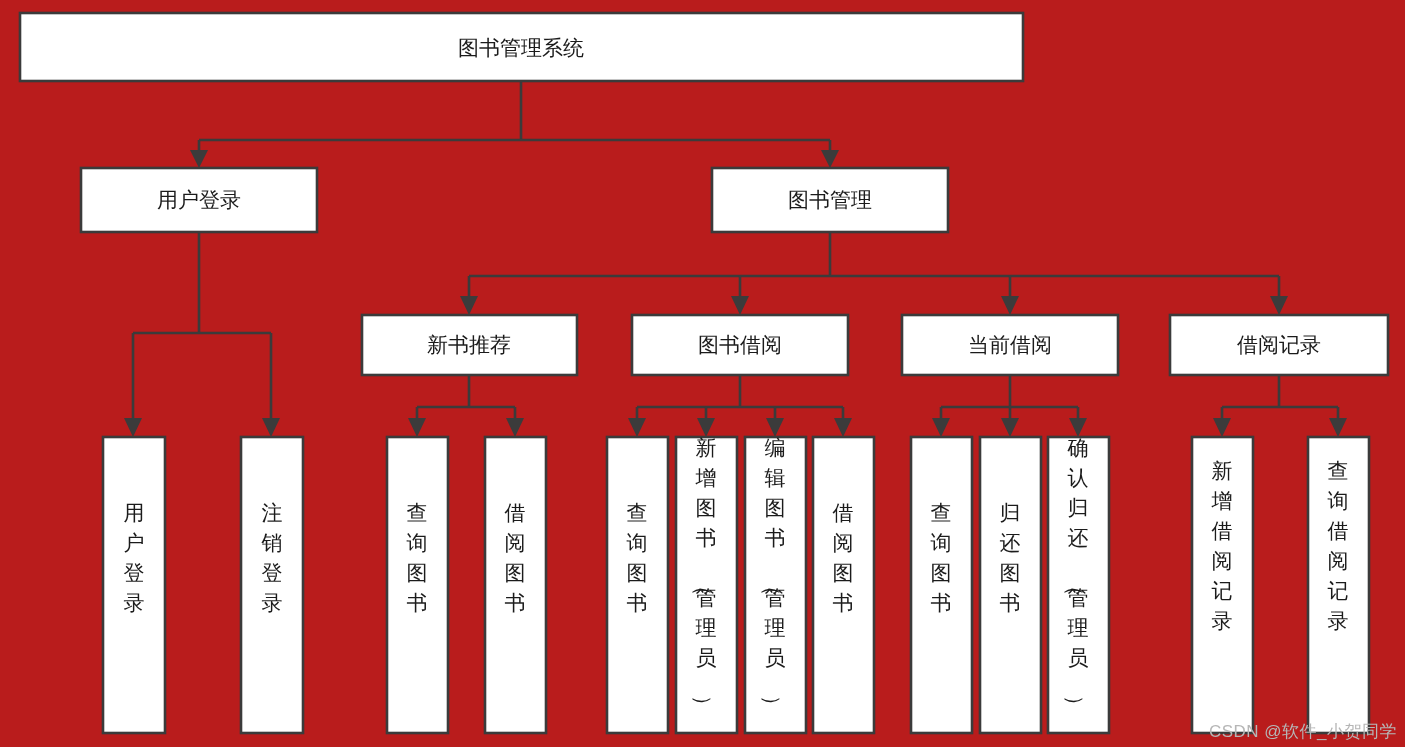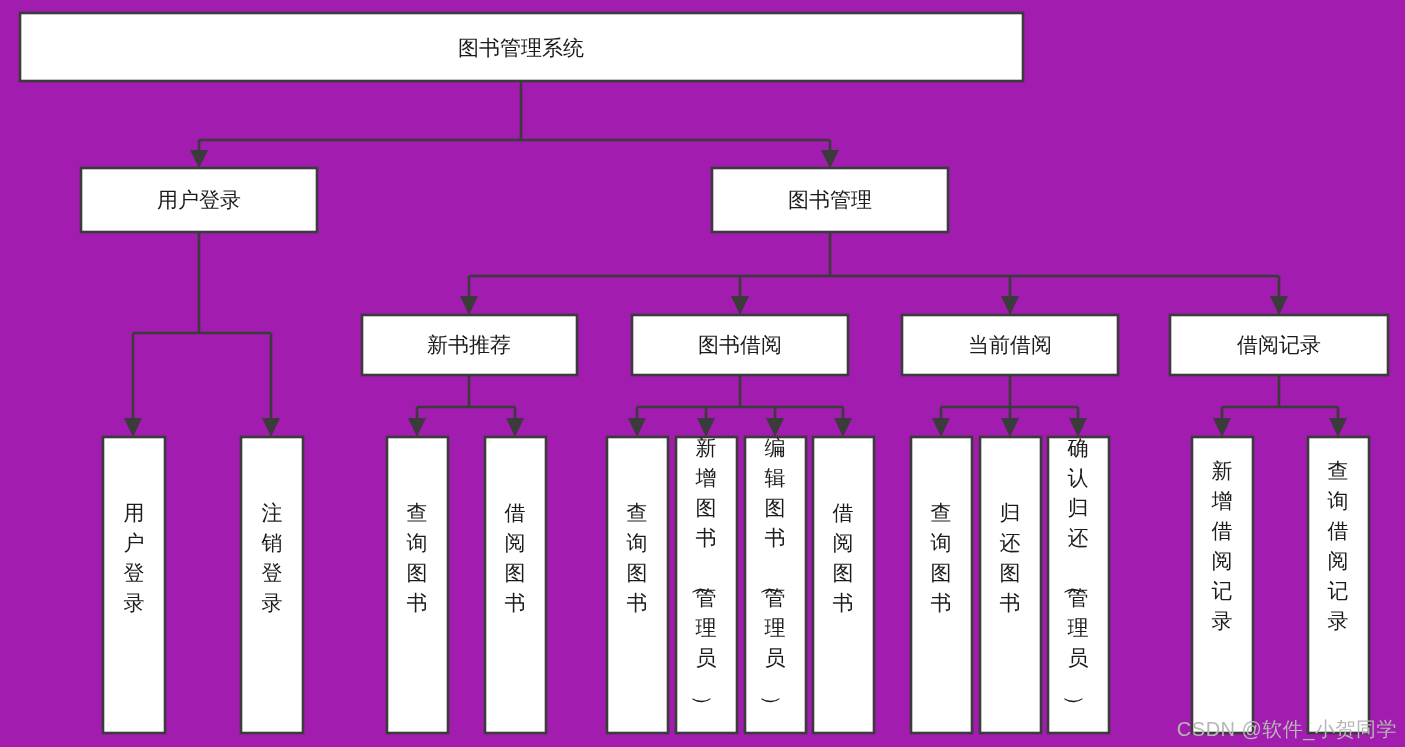--- a/index.html
+++ b/index.html
@@ -11,21 +11,21 @@
   body {
     font-family: "Liberation Sans", "DejaVu Sans", sans-serif;
     width: 1405px;
     height: 747px;
     overflow: hidden;
   }
   #diagram-root {
     position: relative;
     width: 1405px;
     height: 747px;
-    background: #a21caf;
+    background: #b91c1c;
   }
   svg#diagram-svg {
     position: absolute;
     left: 0;
     top: 0;
     width: 1405px;
     height: 747px;
     display: block;
   }
   .node-box {
@@ -54,21 +54,21 @@
     font-family: "Liberation Sans", "DejaVu Sans", sans-serif;
     font-size: 21px;
     fill: #1b1b1b;
     text-anchor: middle;
   }
   .watermark {
     position: absolute;
     right: 8px;
     bottom: 4px;
     font-family: "Liberation Sans", "DejaVu Sans", sans-serif;
-    font-size: 20px;
+    font-size: 17px;
     color: #b6b6b6;
     letter-spacing: 0.5px;
     white-space: nowrap;
     user-select: none;
   }
 </style>
 </head>
 <body>
 
 <div id="diagram-root">

